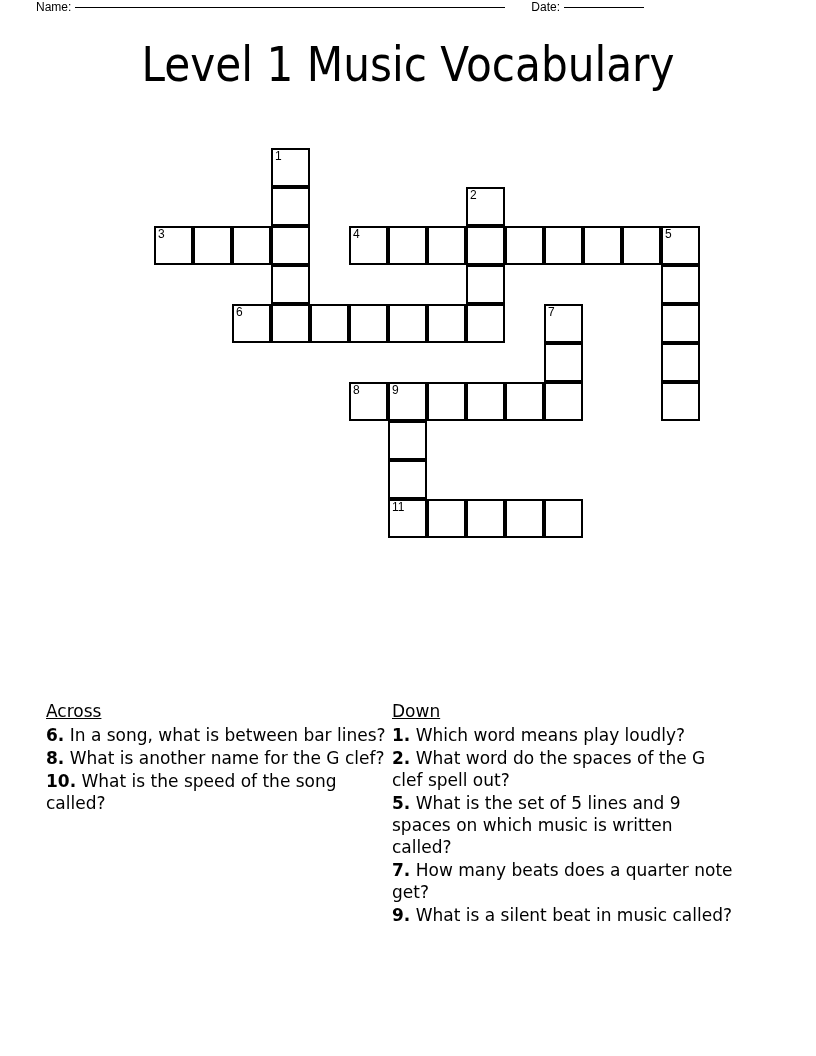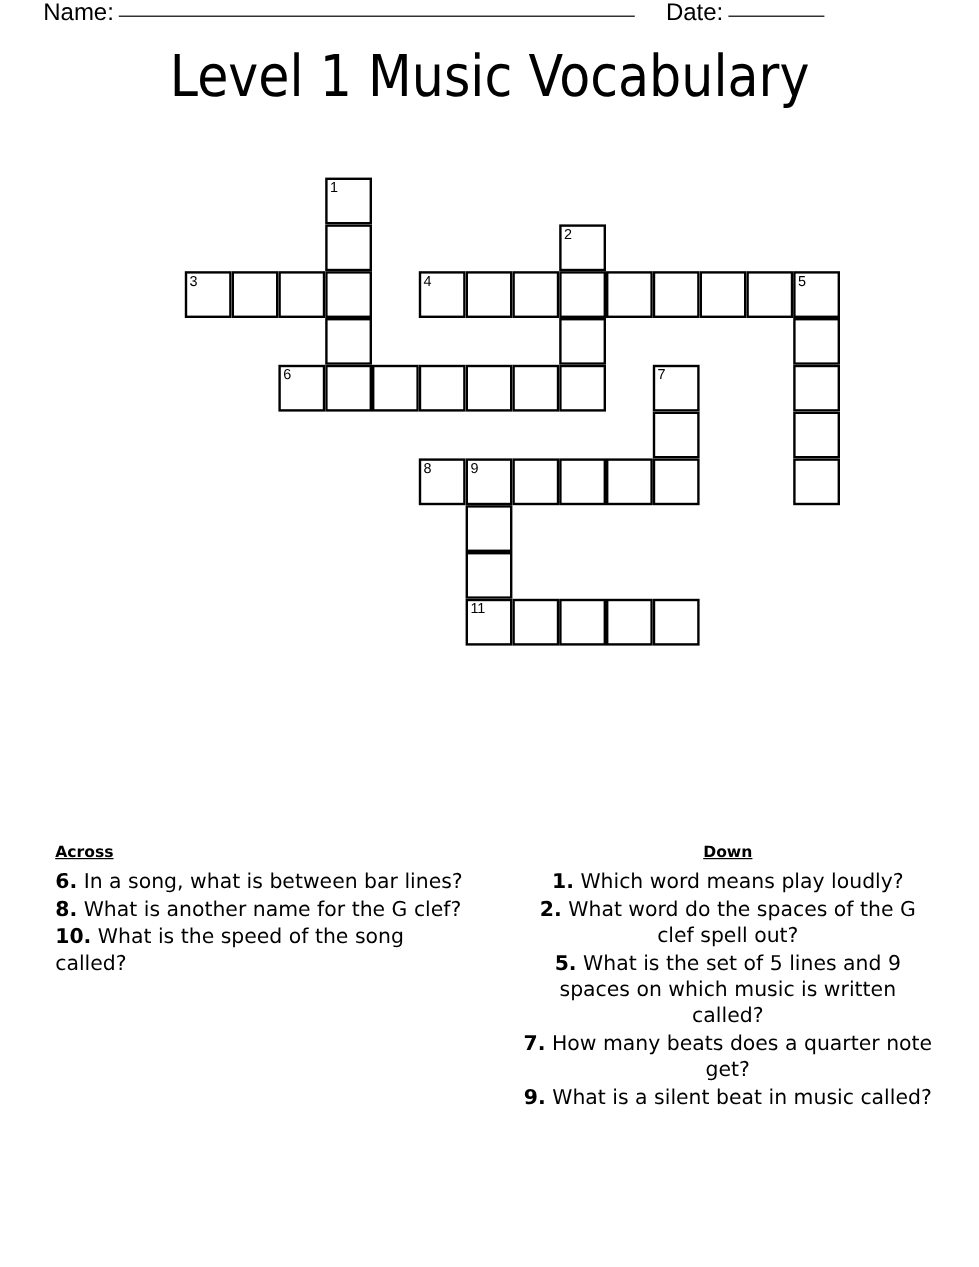--- a/index.html
+++ b/index.html
@@ -19,21 +19,21 @@
   .header-row {
     position: absolute;
     left: 36px; top: 0px;
     width: 744px; height: 26px;
     display: flex;
     align-items: baseline;
     font-family: "Liberation Sans", sans-serif;
     font-size: 16px;
     white-space: nowrap;
   }
-  .hdr-label { font-size: 20px; }
+  .hdr-label { font-size: 12px; }
   .hdr-rule {
     display: inline-block;
     border-bottom: 1px solid #000;
     height: 1px;
     position: relative;
     top: -3px;
   }
   .rule-name { width: 430px; margin-left: 4px; }
   .rule-date { width: 80px; margin-left: 4px; }
   .hdr-gap { width: 26px; display:inline-block; }
@@ -75,25 +75,25 @@
 
   
   .clues {
     position: absolute;
     top: 700px;
     font-family: "DejaVu Sans", sans-serif;
     font-size: 17px;
     line-height: 22px;
   }
   #clues-across { left: 46px; width: 345px; }
-  #clues-down   { left: 434px; width: 345px; text-align: center; }
+  #clues-down   { left: 392px; width: 345px; }
 
   .clue-heading {
-    font-size: 13px;
-    font-weight: bold;
+    font-size: 17px;
+    font-weight: normal;
     text-decoration: underline;
     margin-bottom: 2px;
     display: block;
   }
   .clue-item {
     display: block;
     margin-bottom: 1px;
   }
   .clue-num { font-weight: bold; }
   .clue-text { font-weight: normal; }

